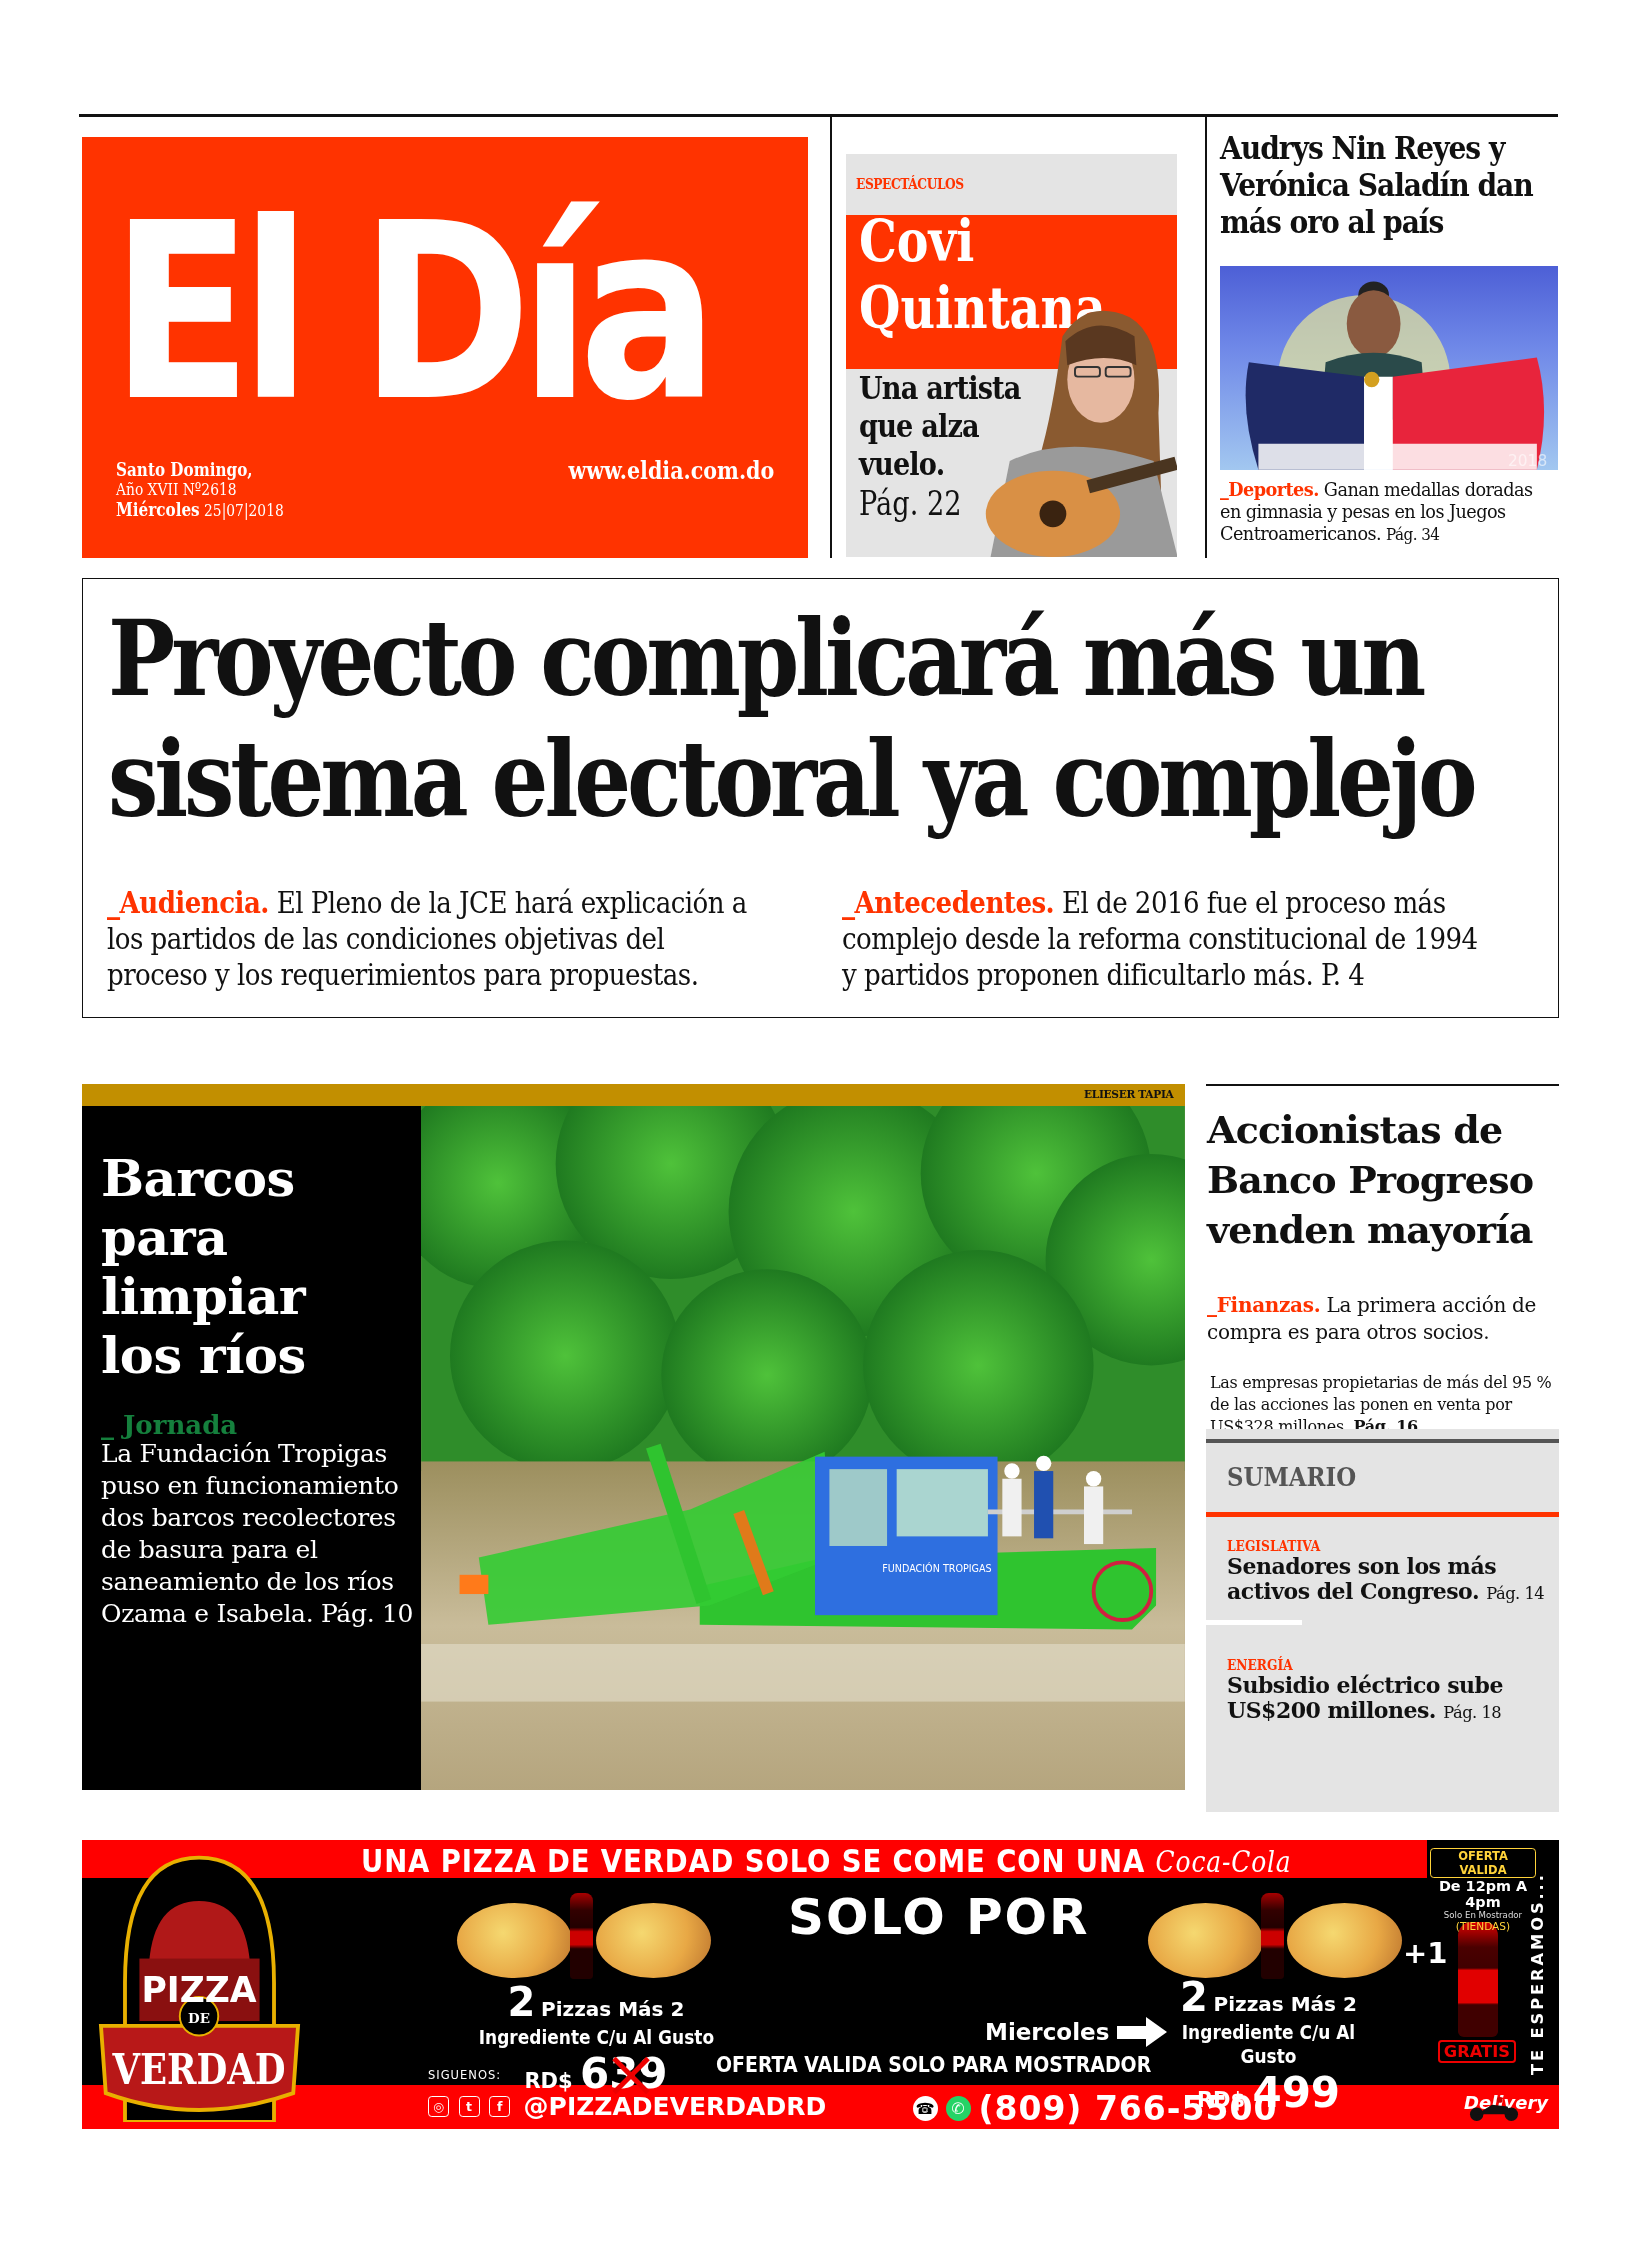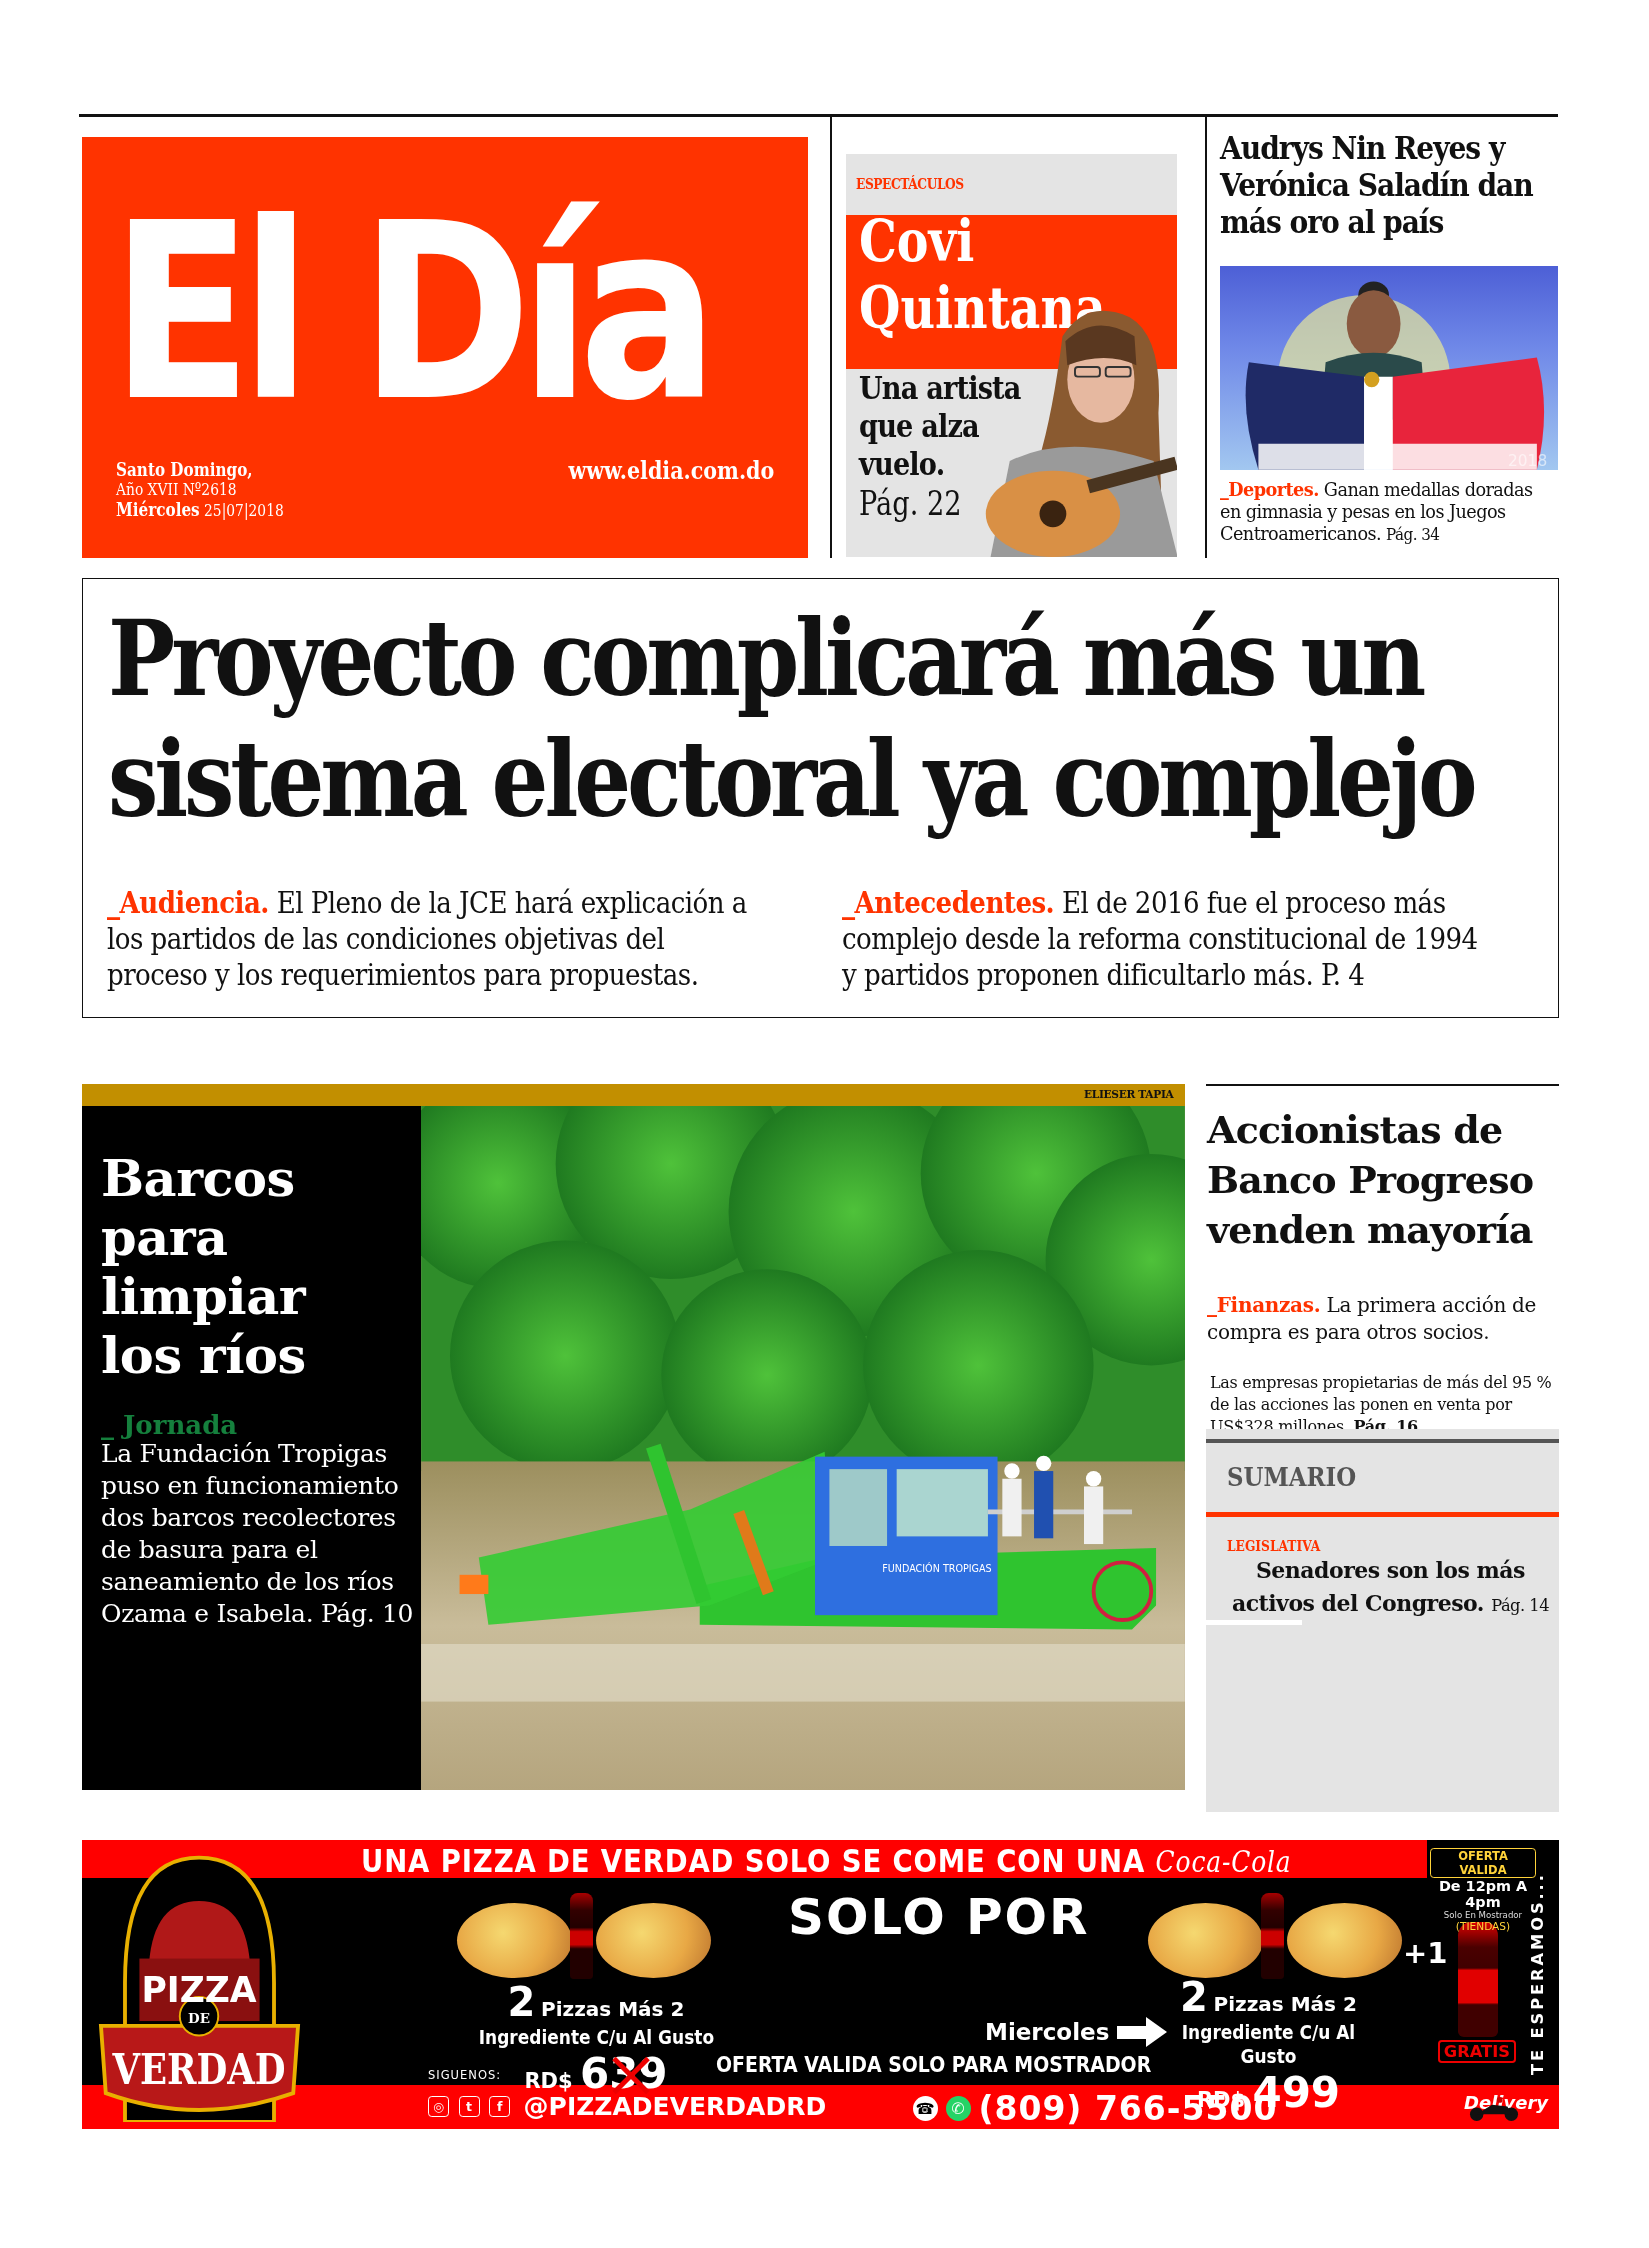--- a/index.html
+++ b/index.html
@@ -57,21 +57,21 @@
   .fin-lead { left: 1207px; top: 1292px; width: 355px; font-size: 20px; line-height: 27px; letter-spacing: -0.3px; }
   .fin-body { left: 1210px; top: 1372px; width: 355px; font-size: 16px; line-height: 22px; letter-spacing: -0.3px; }
 
   
   .sum { left: 1206px; top: 1429px; width: 353px; height: 383px; background: #e4e4e4; }
   .sum-top { position: absolute; left: 0; top: 9.6px; width: 353px; height: 4.8px; background: #555; }
   .sum-title { position: absolute; left: 21px; top: 33px; color: #555; font-weight: bold; font-size: 26px; transform: scaleX(0.88); transform-origin: left top; }
   .sum-rule { position: absolute; left: 0; top: 83px; width: 353px; height: 4.8px; background: #ff3300; }
   .sum-item { position: absolute; left: 21px; width: 327px; }
   .sum-kicker { color: #ff3300; font-weight: bold; font-size: 14.4px; transform: scaleX(0.85); transform-origin: left top; }
-  .sum-text { font-weight: bold; font-size: 22px; line-height: 33px; letter-spacing: -0.5px; text-align: center; }
+  .sum-text { font-weight: bold; font-size: 22px; line-height: 25px; letter-spacing: -0.5px; }
   .sum-text .pg { font-weight: normal; font-size: 16.3px; }
   .sum-gap { position: absolute; left: 0; top: 191px; width: 96px; height: 4.8px; background: #fff; }
 
   
   .ad { left: 82px; top: 1840px; width: 1477px; height: 289px; background: #000; overflow: hidden; font-family: "DejaVu Sans", sans-serif; }
   .ad-topbar { position: absolute; left: 0; top: 0; width: 1345px; height: 38px; background: #ff0000; }
   .ad-slogan { position: absolute; left: 279px; top: 1.9px; color: #fff; font-weight: bold; font-size: 32px; letter-spacing: 1px; transform: scaleX(0.86); transform-origin: left top; white-space: nowrap; }
   .ad-coke-script { font-family: "DejaVu Serif", serif; font-style: italic; font-weight: normal; font-size: 29px; }
   .ad-botbar { position: absolute; left: 0; top: 245px; width: 1477px; height: 44px; background: #ff0000; }
   .ad-logo { position: absolute; left: 14.4px; top: 7.7px; width: 207px; height: 274px; }
@@ -277,20 +277,27 @@
   <div class="sum-title">SUMARIO</div>
   <div class="sum-rule"></div>
   <div class="sum-item" style="top:108px;">
     <div class="sum-kicker">LEGISLATIVA</div>
     <div class="sum-text">
       <span>Senadores son los más activos del Congreso.</span>
       <span class="pg">Pág. 14</span>
     </div>
   </div>
   <div class="sum-gap"></div>
+  <div class="sum-item" style="top:227px;">
+    <div class="sum-kicker">ENERGÍA</div>
+    <div class="sum-text">
+      <span>Subsidio eléctrico sube US$200 millones.</span>
+      <span class="pg">Pág. 18</span>
+    </div>
+  </div>
 </div>
 
 <div class="abs ad">
   <div class="ad-topbar"></div>
   <div class="ad-slogan">
     <span>UNA  PIZZA DE VERDAD SOLO SE COME CON UNA</span>
     <span class="ad-coke-script">Coca-Cola</span>
   </div>
   <div class="ad-botbar"></div>
 

